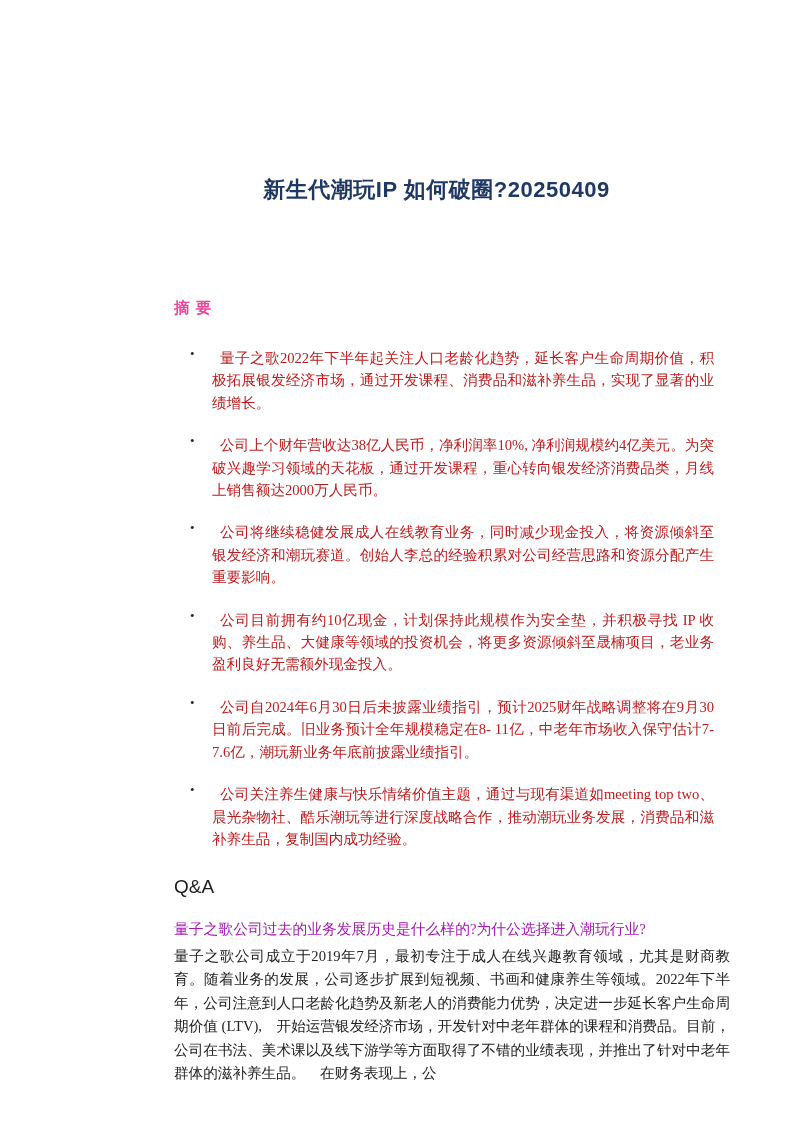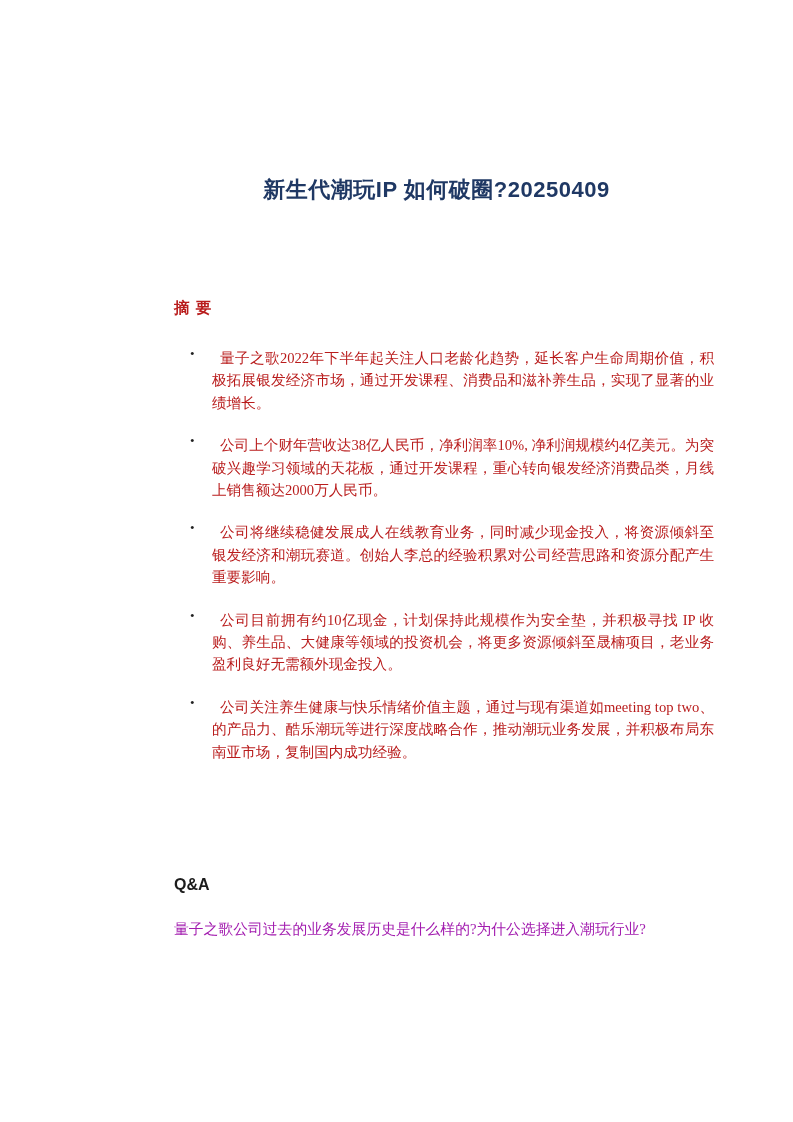--- a/index.html
+++ b/index.html
@@ -30,21 +30,21 @@
     color: #1f3864;
   }
   .summary-heading {
     position: absolute;
     top: 242px;
     left: 118px;
     font-family: "Liberation Sans", "DejaVu Sans", sans-serif;
     font-weight: bold;
     font-size: 15.5px;
     letter-spacing: 1px;
-    color: #b91c1c;
+    color: #ec4899;
   }
   .summary-list {
     position: absolute;
     top: 275px;
     left: 122px;
     width: 560px;
     list-style: none;
   }
   .summary-list li {
     position: relative;
@@ -63,23 +63,22 @@
     top: 0;
     text-indent: 0;
     font-size: 13px;
     color: #212121;
   }
   .qa-heading {
     position: absolute;
     top: 820px;
     left: 118px;
     font-family: "Liberation Sans", "DejaVu Sans", sans-serif;
-    font-size: 16px;
+    font-size: 19px;
     color: #1c1c1c;
-    font-weight: bold;
   }
   .qa-question {
     position: absolute;
     top: 862px;
     left: 118px;
     width: 566px;
     font-size: 14.8px;
     line-height: 23px;
     color: #a21caf;
   }
@@ -101,21 +100,23 @@
 
   <h1 class="doc-title">新生代潮玩IP 如何破圈?20250409</h1>
 
   <h2 class="summary-heading">摘 要</h2>
 
   <ul class="summary-list">
     <li>量子之歌2022年下半年起关注人口老龄化趋势，延长客户生命周期价值，积极拓展银发经济市场，通过开发课程、消费品和滋补养生品，实现了显著的业绩增长。</li>
     <li>公司上个财年营收达38亿人民币，净利润率10%, 净利润规模约4亿美元。为突破兴趣学习领域的天花板，通过开发课程，重心转向银发经济消费品类，月线上销售额达2000万人民币。</li>
     <li>公司将继续稳健发展成人在线教育业务，同时减少现金投入，将资源倾斜至银发经济和潮玩赛道。创始人李总的经验积累对公司经营思路和资源分配产生重要影响。</li>
     <li>公司目前拥有约10亿现金，计划保持此规模作为安全垫，并积极寻找 IP 收购、养生品、大健康等领域的投资机会，将更多资源倾斜至晟楠项目，老业务盈利良好无需额外现金投入。</li>
-    <li>公司关注养生健康与快乐情绪价值主题，通过与现有渠道如meeting top two、的产品力、酷乐潮玩等进行深度战略合作，推动潮玩业务发展，并积极布局东南亚市场，复制国内成功经验。</li>
+    <li>公司自2024年6月30日后未披露业绩指引，预计2025财年战略调整将在9月30日前后完成。旧业务预计全年规模稳定在8- 11亿，中老年市场收入保守估计7-7.6亿，潮玩新业务年底前披露业绩指引。</li>
+    <li>公司关注养生健康与快乐情绪价值主题，通过与现有渠道如meeting top two、晨光杂物社、酷乐潮玩等进行深度战略合作，推动潮玩业务发展，消费品和滋补养生品，复制国内成功经验。</li>
   </ul>
 
   <div class="qa-heading">Q&amp;A</div>
 
   <div class="qa-question">量子之歌公司过去的业务发展历史是什么样的?为什公选择进入潮玩行业?</div>
 
+  <div class="qa-answer">量子之歌公司成立于2019年7月，最初专注于成人在线兴趣教育领域，尤其是财商教育。随着业务的发展，公司逐步扩展到短视频、书画和健康养生等领域。2022年下半年，公司注意到人口老龄化趋势及新老人的消费能力优势，决定进一步延长客户生命周期价值 (LTV),　开始运营银发经济市场，开发针对中老年群体的课程和消费品。目前，公司在书法、美术课以及线下游学等方面取得了不错的业绩表现，并推出了针对中老年群体的滋补养生品。　在财务表现上，公</div>
 
 </div>
 
 </body></html>

